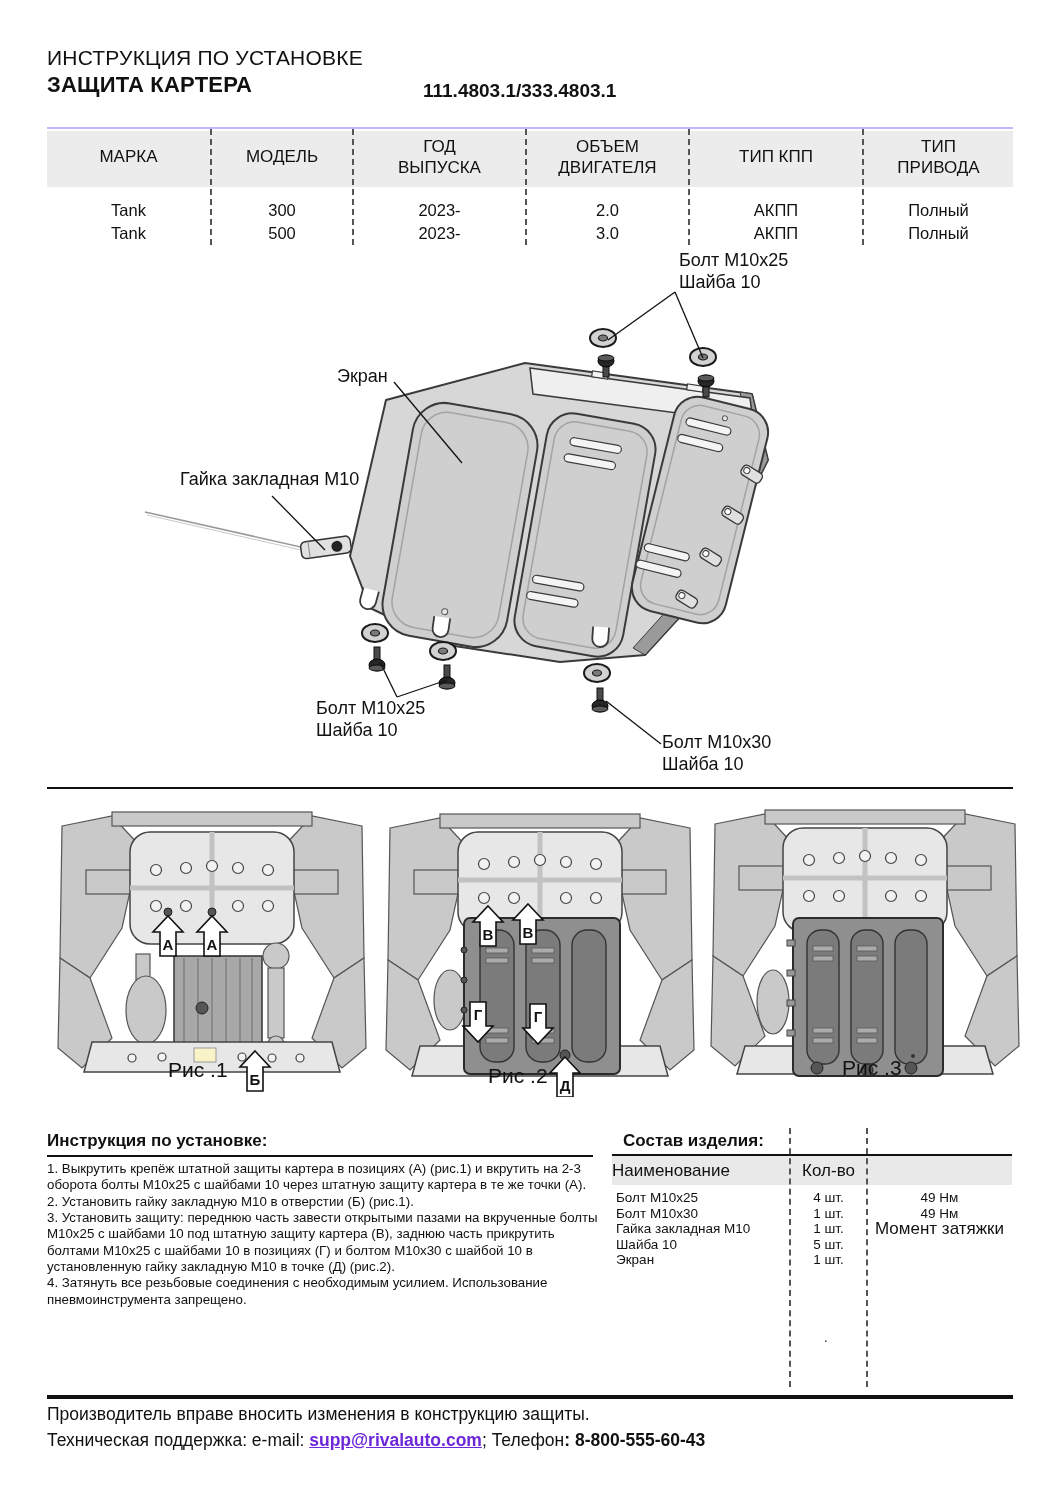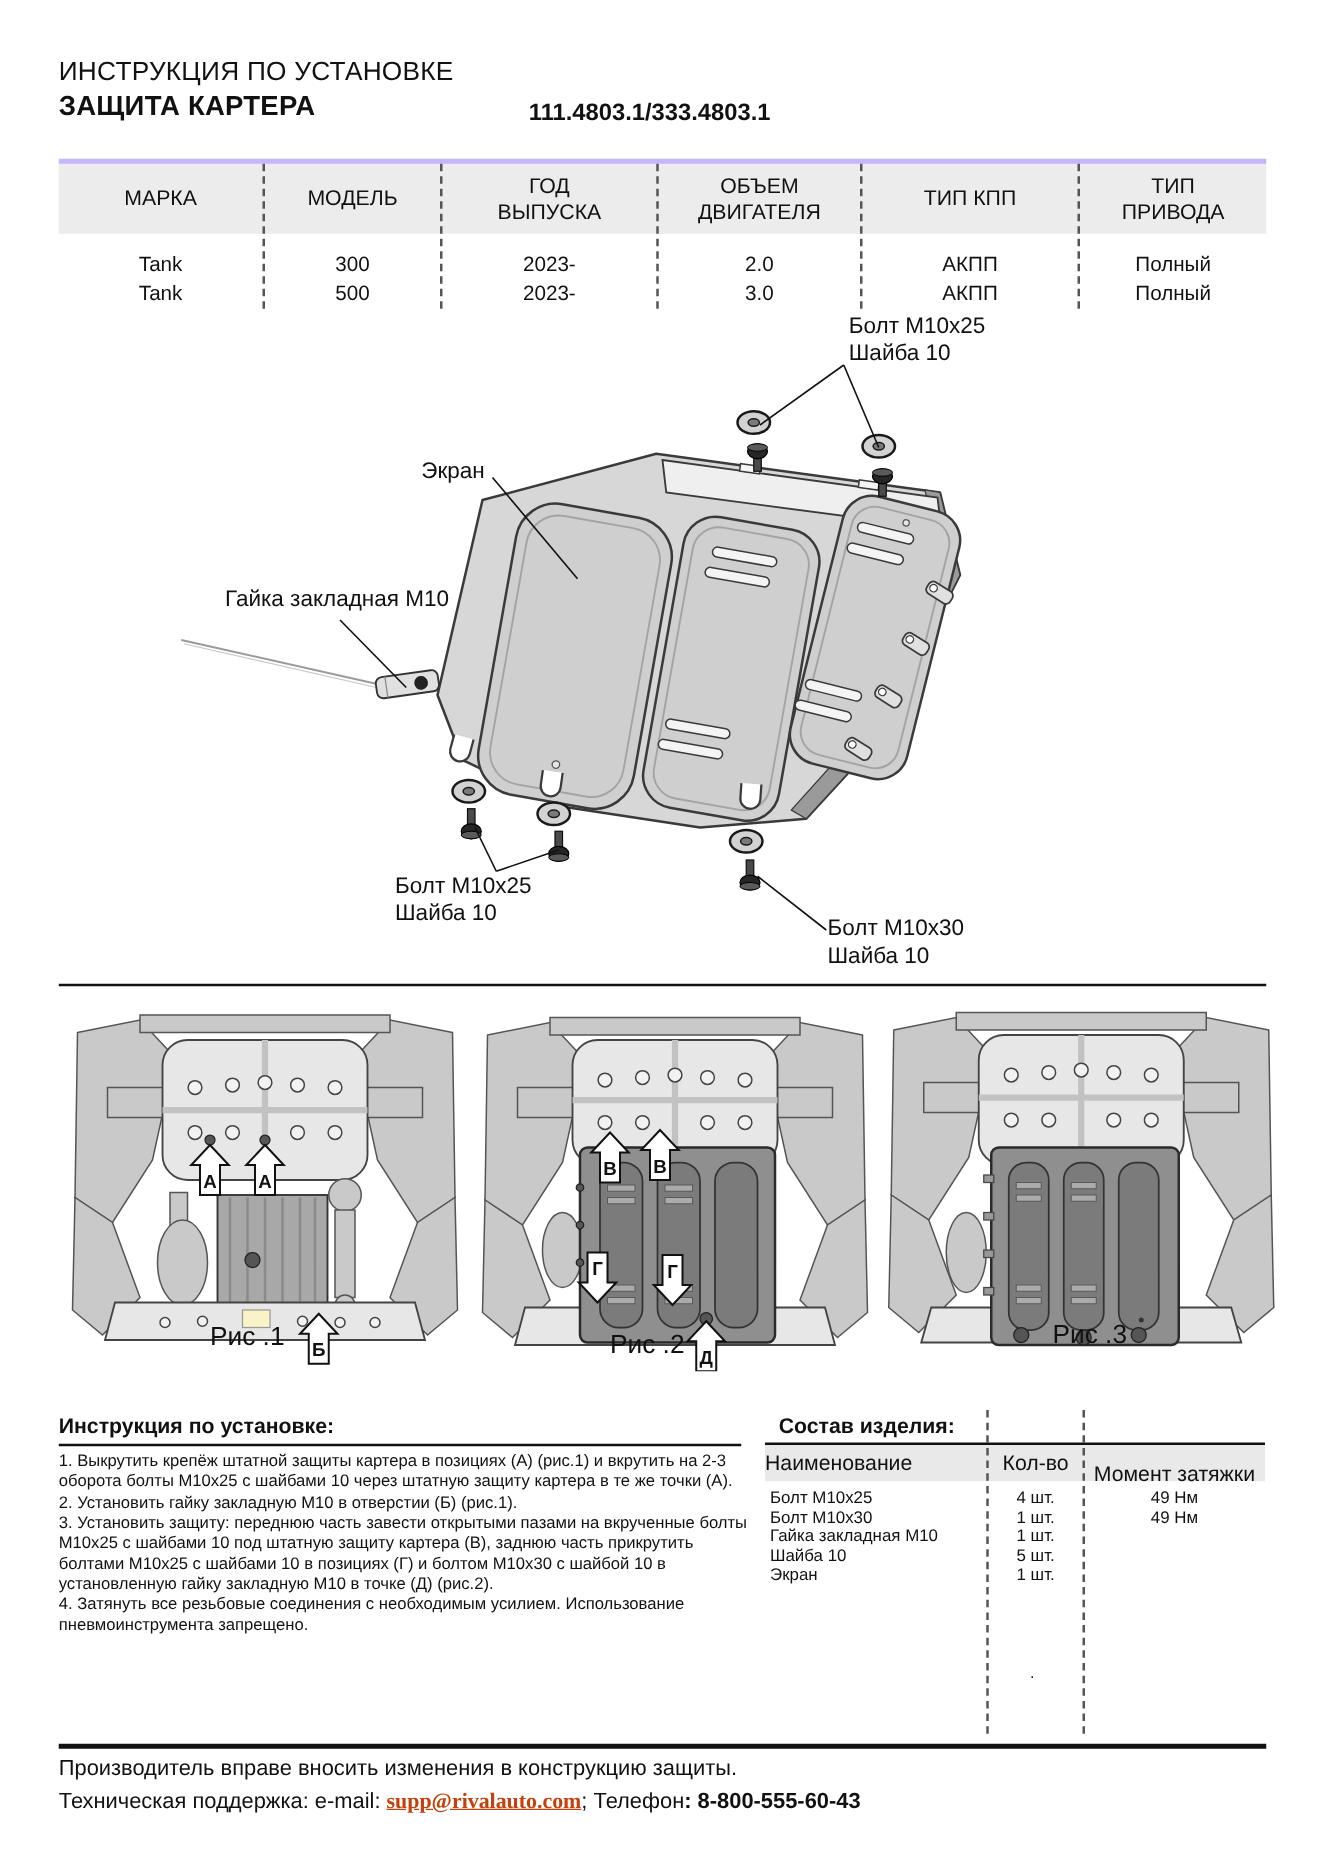--- a/index.html
+++ b/index.html
@@ -3,42 +3,42 @@
 <meta charset="utf-8">
 <style>
   html,body{margin:0;padding:0;background:#fff;}
   .page{position:relative;width:1061px;height:1500px;background:#fff;overflow:hidden;
         font-family:"Liberation Sans","DejaVu Sans",sans-serif;color:#111;}
   .abs{position:absolute;}
   .hdr1{font-size:21px;letter-spacing:.2px;}
   .hdr2{font-size:22px;font-weight:bold;letter-spacing:.2px;}
   .partnum{font-size:19px;font-weight:bold;}
   
-  .vt{display:flex;border-top:4px solid #c4b5fd;}
+  .vt{display:flex;border-top:2px solid #c4b5fd;}
   .vt-col{box-sizing:border-box;}
   .vt-col + .vt-col{border-left:2px dashed #555;}
   .vt-head{height:56px;display:flex;align-items:center;justify-content:center;
            text-align:center;font-size:17px;white-space:pre-line;line-height:1.25;}
   .vt-body{padding-top:14px;}
   .vt-cell{height:23px;display:flex;align-items:center;justify-content:center;font-size:16.5px;}
   .grayband{background:#ececec;}
   .callout{font-size:18px;line-height:1.22;color:#111;}
   .figcap{font-size:21px;color:#111;}
   .insttitle{font-size:17px;font-weight:bold;}
   .inststeps{font-size:13.3px;line-height:1.23;width:552px;}
   .ptitle{font-size:17px;font-weight:bold;}
   .phead{font-size:17px;}
   .prow{display:flex;font-size:13.5px;height:15.5px;align-items:center;}
   .prow .c1{width:178px;padding-left:4px;box-sizing:border-box;}
   .prow .c2{width:77px;text-align:center;}
   .prow .c3{width:145px;text-align:center;}
   .dashv{border-left:2px dashed #555;width:0;}
   .hline{background:#111;}
   .ftext{font-size:17.5px;}
-  .email{color:#c2410c;font-weight:bold;text-decoration:underline;font-family:Liberation Serif, serif;}
+  .email{color:#6d28d9;font-weight:bold;text-decoration:underline;}
   .bold{font-weight:bold;}
   
   .plate{fill:#d7d7d7;stroke:#3a3a3a;stroke-width:2;stroke-linejoin:round;}
   .sideband{fill:#9a9a9a;stroke:#3a3a3a;stroke-width:1;}
   .flange{fill:#efefef;stroke:#3a3a3a;stroke-width:1.5;}
   .chan{fill:#cfcfcf;stroke:#3a3a3a;stroke-width:2;}
   .chan-in{fill:none;stroke:#a3a3a3;stroke-width:1.5;}
   .slot{fill:#f4f4f4;stroke:#3a3a3a;stroke-width:1.2;}
   .leader{stroke:#111;stroke-width:1.3;fill:none;}
   .washer-o{fill:#d2d2d2;stroke:#1a1a1a;stroke-width:2;}
@@ -428,21 +428,21 @@
     <div>2. Установить гайку закладную М10 в отверстии (Б) (рис.1).</div>
     <div>3. Установить защиту: переднюю часть завести открытыми пазами на вкрученные болты М10х25 с шайбами 10 под штатную защиту картера (В), заднюю часть прикрутить болтами М10х25 с шайбами 10 в позициях (Г) и болтом М10х30 с шайбой 10 в установленную гайку закладную М10 в точке (Д) (рис.2).</div>
     <div>4. Затянуть все резьбовые соединения с необходимым усилием. Использование пневмоинструмента запрещено.</div>
   </div>
 
   <div class="abs ptitle" style="left:613px;top:1131px;margin-left:10px;">Состав изделия:</div>
   <div class="abs hline" style="left:612px;top:1154px;width:400px;height:2px;"></div>
   <div class="abs" style="left:612px;top:1156px;width:400px;height:29px;background:#e9e9e9;"></div>
   <div class="abs phead" style="left:612px;top:1161px;width:170px;">Наименование</div>
   <div class="abs phead" style="left:790px;top:1161px;width:77px;text-align:center;">Кол-во</div>
-  <div class="abs phead" style="left:867px;top:1170px;width:145px;text-align:center;">Момент затяжки</div>
+  <div class="abs phead" style="left:867px;top:1219px;width:145px;text-align:center;">Момент затяжки</div>
   <div class="abs dashv" style="left:789px;top:1128px;height:259px;"></div>
   <div class="abs dashv" style="left:866px;top:1128px;height:259px;"></div>
   <div class="abs" style="left:612px;top:1190px;">
     <div class="prow">
       <div class="c1">Болт М10х25</div>
       <div class="c2">4 шт.</div>
       <div class="c3">49 Нм</div>
     </div>
     <div class="prow">
       <div class="c1">Болт М10х30</div>

